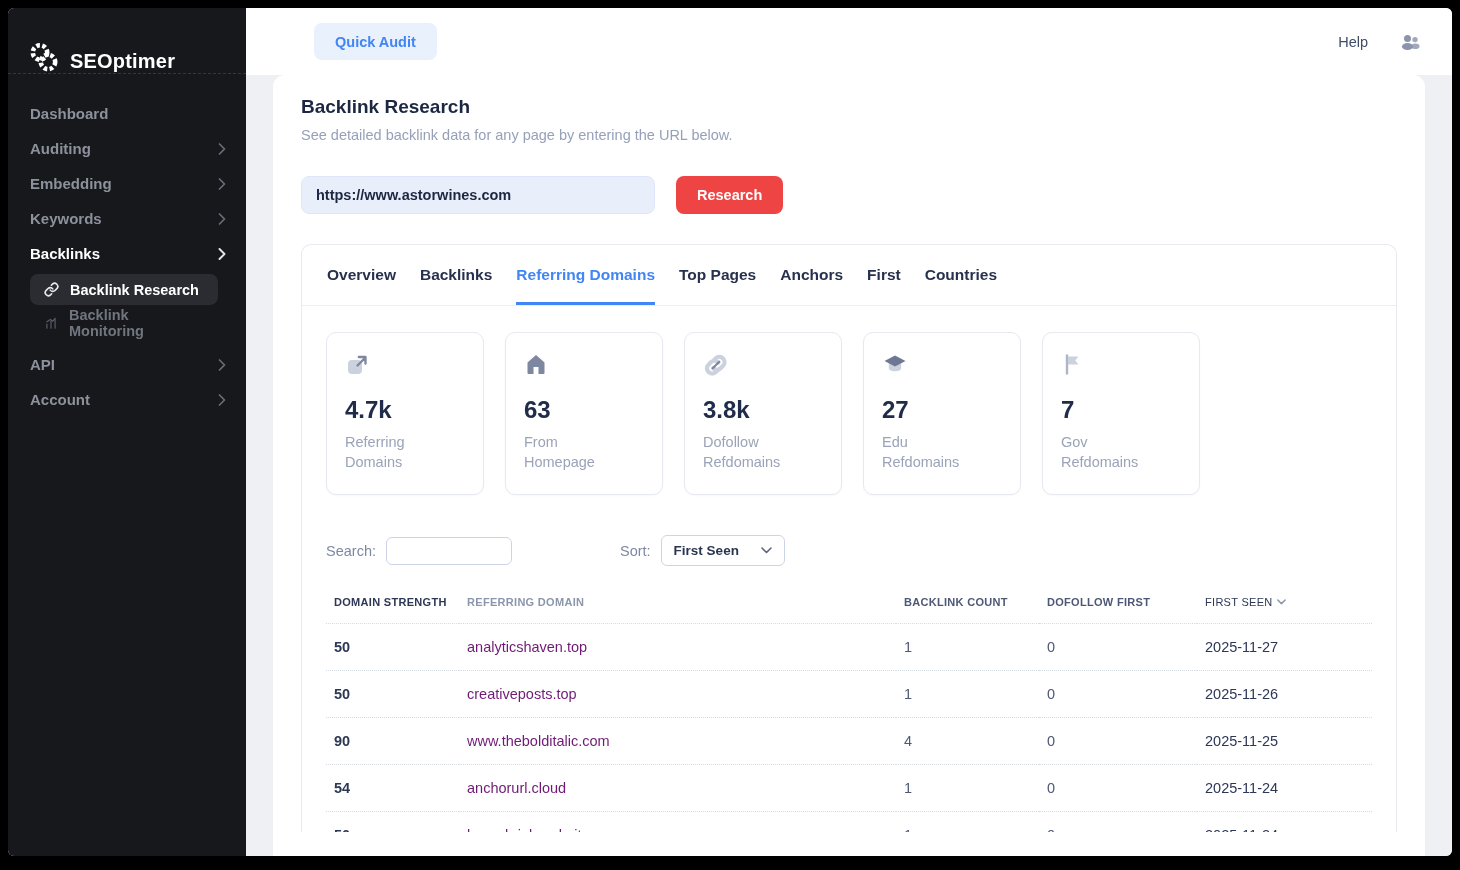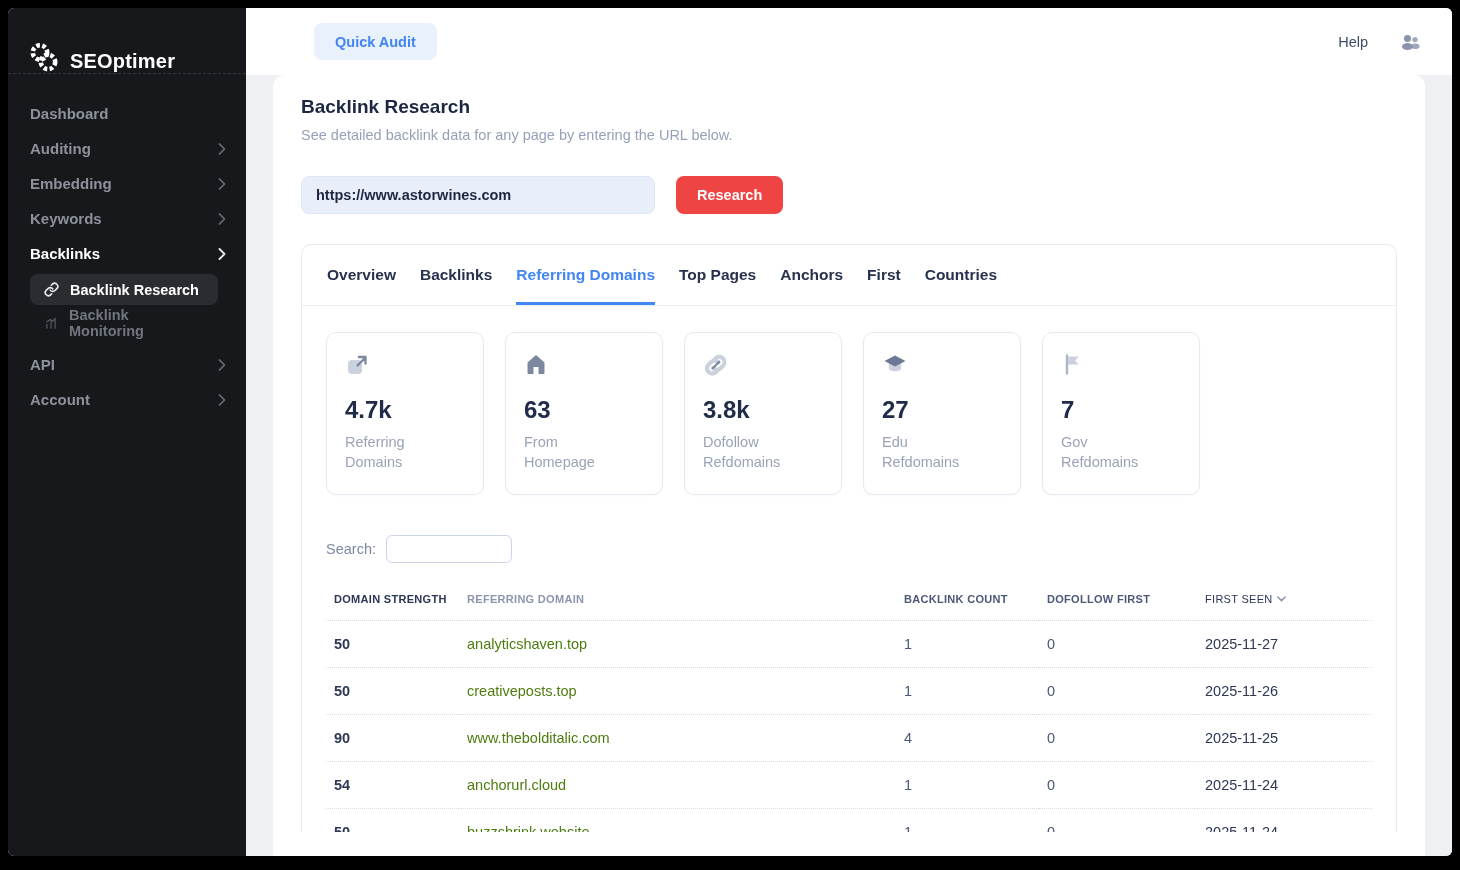--- a/index.html
+++ b/index.html
@@ -93,21 +93,21 @@
   .select-box .chev { color:#5b6782; display:flex; }
 
   
   table { width:100%; border-collapse:collapse; margin-top:21px; }
   th { text-align:left; font-size:11px; font-weight:700; letter-spacing:.3px; color:#8b96ad;
        padding:8px 8px 15px; border-bottom:1px dotted #d6dae2; white-space:nowrap; }
   th .chev { color:#8b96ad; display:inline-block; vertical-align:1px; margin-left:4px; }
   td { padding:15px 8px; font-size:14.5px; border-bottom:1px dotted #d6dae2; }
   .c-strength { width:133px; color:#2d3756; font-weight:600; }
   .c-domain { width:437px; }
-  .c-domain a { color:#4d7c0f; text-decoration:none; font-weight:500; }
+  .c-domain a { color:#701a75; text-decoration:none; font-weight:500; }
   .c-back { width:143px; color:#4d5878; }
   .c-dofo { width:158px; color:#4d5878; }
   .c-date { color:#2d3756; font-weight:500; }
 </style>
 </head>
 <body>
 
 <div class="frame">
 
   <div class="sidebar">
@@ -296,20 +296,31 @@
                 </div>
                 <div class="stat-val">7</div>
                 <div class="stat-lab">Gov Refdomains</div>
               </div>
 
             </div>
 
             <div class="controls">
               <span class="ctl-label">Search:</span>
               <input class="ctl-search" value="" style="">
+              <div class="sort-group">
+                <span class="ctl-label">Sort:</span>
+                <div class="select-box">
+                  <span>First Seen</span>
+                  <span class="chev">
+                    <svg width="11" height="7" viewBox="0 0 11 7">
+                        <path d="M1 1l4.5 4.5L10 1" stroke="currentColor" stroke-width="1.6" fill="none" stroke-linecap="round" stroke-linejoin="round"></path>
+                      </svg>
+                  </span>
+                </div>
+              </div>
             </div>
 
             <table>
               <thead>
                 <tr>
                   <th class="c-strength">DOMAIN STRENGTH</th>
                   <th class="c-domain">REFERRING DOMAIN</th>
                   <th class="c-back">BACKLINK COUNT</th>
                   <th class="c-dofo">DOFOLLOW FIRST</th>
                   <th class="c-date"><span>FIRST SEEN</span><span class="chev"><svg width="9" height="6" viewBox="0 0 11 7">

